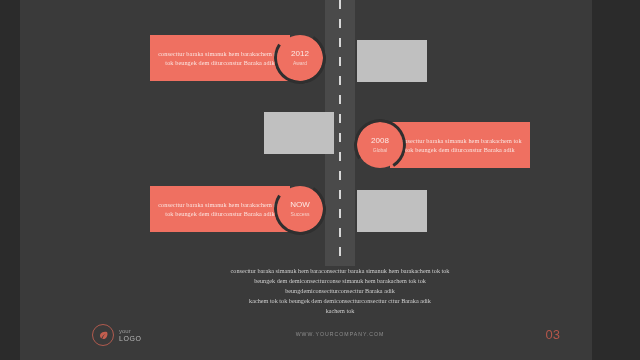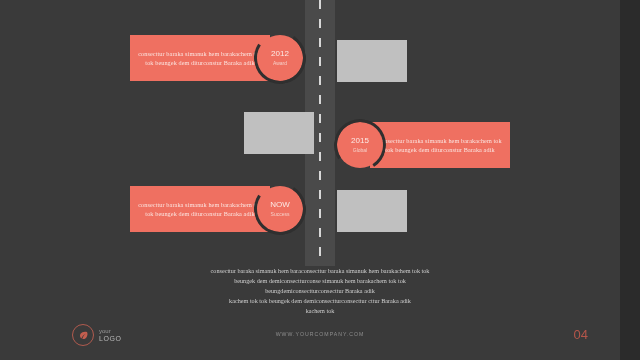--- a/index.html
+++ b/index.html
@@ -2,25 +2,26 @@
 <html><head>
 <meta charset="utf-8">
 <style>
   html, body {
     margin: 0;
     padding: 0;
     background: #2b2b2b;
   }
   #slide {
     position: relative;
-    width: 620px;
+    width: 572px;
     height: 360px;
     background: #3a3a3a;
     overflow: hidden;
     font-family: "Liberation Serif", serif;
+    margin-left: 20px;
   }
 
   
   .road {
     position: absolute;
     left: 305px;
     top: 0;
     width: 30px;
     height: 266px;
     background: #4a4a4a;
@@ -188,21 +189,21 @@
     </div>
   </div>
 
   <div class="row">
     <div class="thumb" style="left:244px; top:112px;"></div>
     <div class="band" style="left:370px; top:122px; width:140px;">
       <div class="band-text">consecttur baraka simanuk hem barakachem tok tok beungek dem diturconstur Baraka adik</div>
     </div>
     <div class="badge" style="left:337px; top:122px;">
       <div class="badge-arc arc-top"></div>
-      <span class="badge-year">2015</span>
+      <span class="badge-year">2008</span>
       <span class="badge-sub">Global</span>
     </div>
   </div>
 
   <div class="row">
     <div class="band" style="left:130px; top:186px; width:140px;">
       <div class="band-text">consecttur baraka simanuk hem barakachem tok tok beungek dem diturconstur Baraka adik</div>
     </div>
     <div class="thumb" style="left:337px; top:190px;"></div>
     <div class="badge" style="left:257px; top:186px;align-items:center;">
@@ -226,15 +227,15 @@
         <path d="M9.8 2.2C7.4 1.3 4.2 2 2.8 4.2c-1.2 1.9-.6 4 .9 5.1.9-2.4 2.6-4.3 5-5.4-1.9 1.5-3.3 3.4-4 5.8 1.9.6 3.9-.2 4.8-2C10.6 5.6 10.6 3.6 9.8 2.2z" fill="#c25e4f"></path>
       </svg>
     </div>
     <span class="logo-words">
       <span class="logo-your">your</span>
       <span class="logo-logo">LOGO</span>
     </span>
   </div>
 
   <div class="site-url">WWW.YOURCOMPANY.COM</div>
-  <div class="page-num">04</div>
+  <div class="page-num">03</div>
 
 </div>
 
 </body></html>

